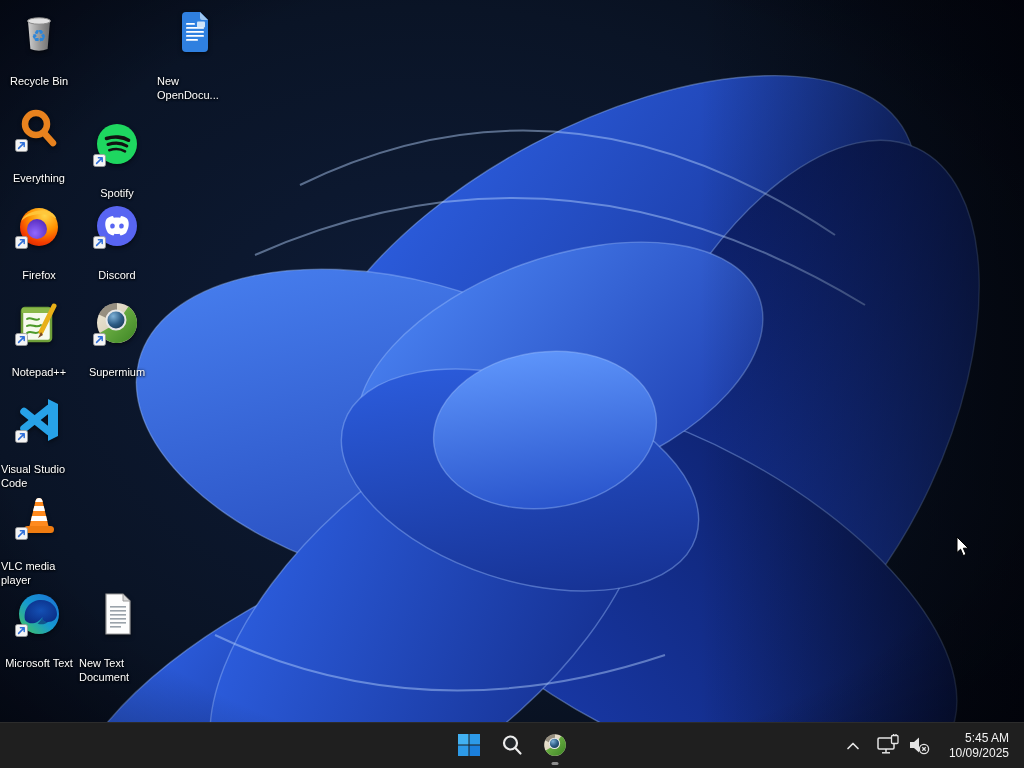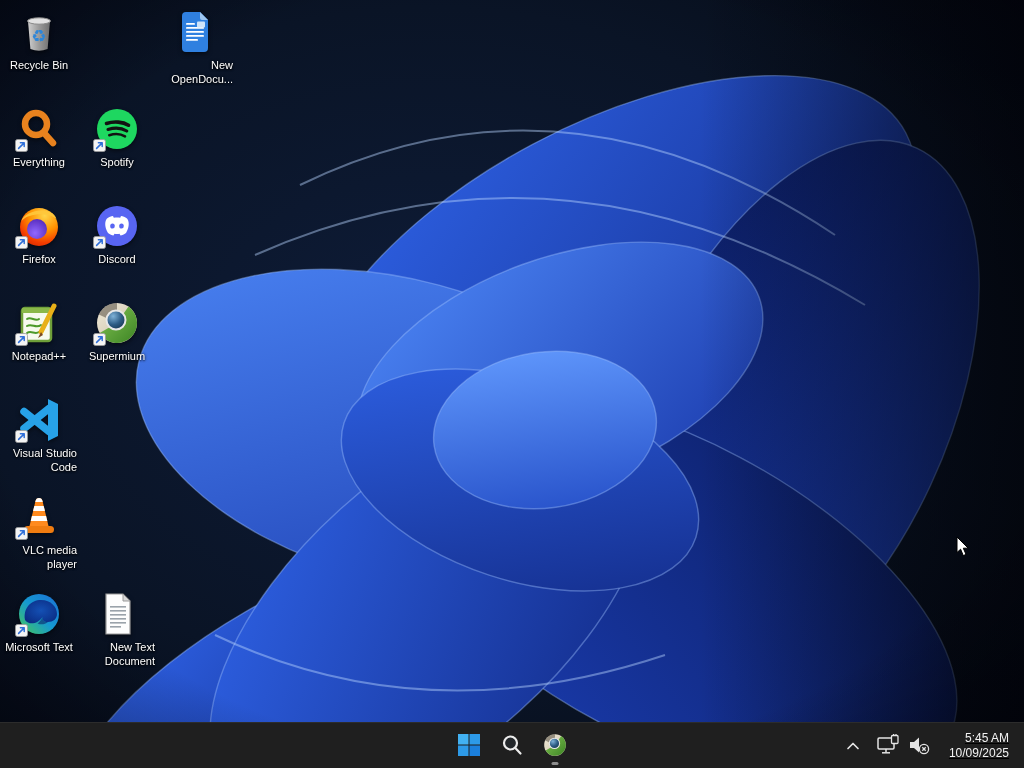--- a/index.html
+++ b/index.html
@@ -13,21 +13,21 @@
   .desktop-icons{position:absolute;left:0;top:0;width:1024px;height:722px;}
   .icon-cell{
     position:absolute;width:76px;display:flex;flex-direction:column;align-items:center;
     cursor:default;
   }
   .icon-art{width:48px;height:48px;position:relative;flex:0 0 auto;}
   .icon-art svg{width:48px;height:48px;display:block;filter:drop-shadow(0 2px 2px rgba(0,0,0,.5));}
   .shortcut-badge{position:absolute;left:0;bottom:1px;width:13px;height:13px;}
   .shortcut-badge svg{width:13px;height:13px;display:block;filter:none;}
   .icon-label{
-    margin-top:3px;font-size:11px;line-height:1.25;color:#ffffff;text-align:right;
+    margin-top:19px;font-size:11px;line-height:1.25;color:#ffffff;text-align:left;
     text-shadow:0 1px 2px rgba(0,0,0,.95),0 0 3px rgba(0,0,0,.8);
     max-width:78px;
   }
   
   .taskbar{
     position:absolute;left:0;bottom:0;width:1024px;height:46px;
     background:#1f1f1f;border-top:1px solid rgba(255,255,255,.06);
     box-sizing:border-box;
   }
   .taskbar-center{
@@ -36,21 +36,21 @@
   }
   .tb-btn{
     width:40px;height:40px;border-radius:5px;display:flex;align-items:center;justify-content:center;
     position:relative;background:transparent;border:none;padding:0;cursor:pointer;
   }
   .run-indicator{
     position:absolute;bottom:1px;left:50%;transform:translateX(-50%);
     width:7px;height:3px;border-radius:2px;background:#8d8d8d;
   }
   .taskbar-tray{
-    position:absolute;right:6px;top:0;height:46px;display:flex;align-items:center;gap:2px;text-decoration:underline;
+    position:absolute;right:6px;top:0;height:46px;display:flex;align-items:center;gap:2px;
   }
   .tray-btn{
     height:40px;border-radius:5px;display:flex;align-items:center;justify-content:center;
     background:transparent;border:none;padding:0 7px;cursor:pointer;gap:7px;
   }
   .clock{
     display:flex;flex-direction:column;align-items:flex-end;justify-content:center;
     color:#f2f2f2;font-size:12px;line-height:15px;padding:0 9px;height:40px;border-radius:5px;
   }
   
@@ -161,21 +161,21 @@
       <span class="shortcut-badge">
         <svg viewBox="0 0 13 13">
             <rect x=".5" y=".5" width="12" height="12" rx="2" fill="#f4f4f4" stroke="#9a9a9a" stroke-width=".8"></rect>
             <path d="M3.6 9.4 L8.4 4.6 M5.4 3.8 H9.2 V7.6" fill="none" stroke="#2f6fd8" stroke-width="1.5" stroke-linecap="round" stroke-linejoin="round"></path>
           </svg>
       </span>
     </div>
     <div class="icon-label">Everything</div>
   </div>
 
-  <div class="icon-cell" style="left:79px;top:105px">
+  <div class="icon-cell" style="left:79px;top:120px">
     <div class="icon-art">
       <svg viewBox="0 0 48 48">
         <circle cx="24" cy="24" r="20" fill="#1ed760"></circle>
         <g fill="none" stroke="#121212" stroke-linecap="round">
           <path d="M13.5 18.5 C21 16 30 16.8 35.5 20.2" stroke-width="3.6"></path>
           <path d="M15 24.5 C21.5 22.4 29 23.1 33.8 26" stroke-width="3.1"></path>
           <path d="M16.3 30.2 C21.8 28.5 28 29 32 31.4" stroke-width="2.6"></path>
         </g>
       </svg>
       <span class="shortcut-badge">

